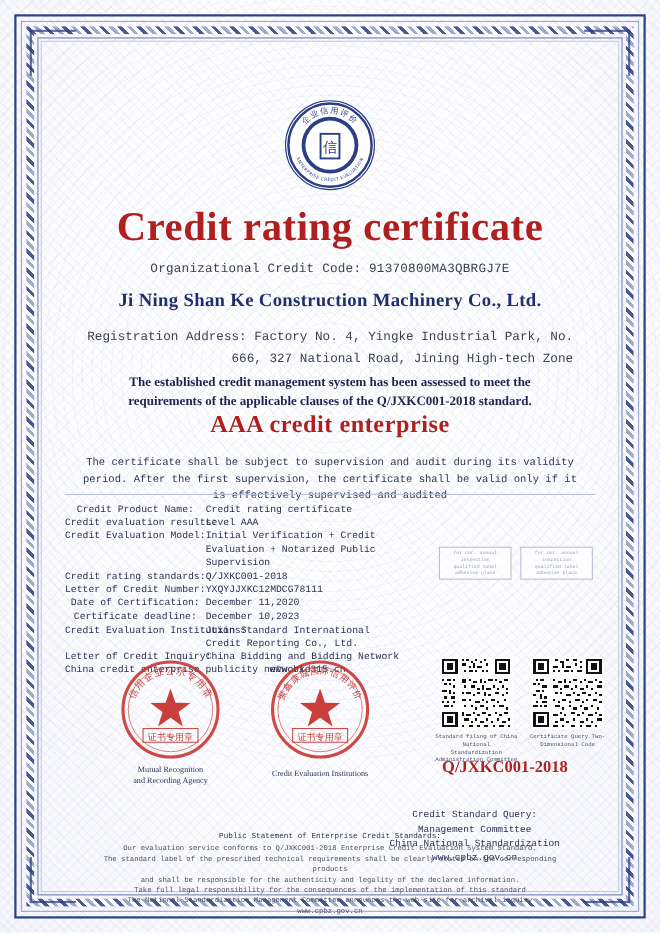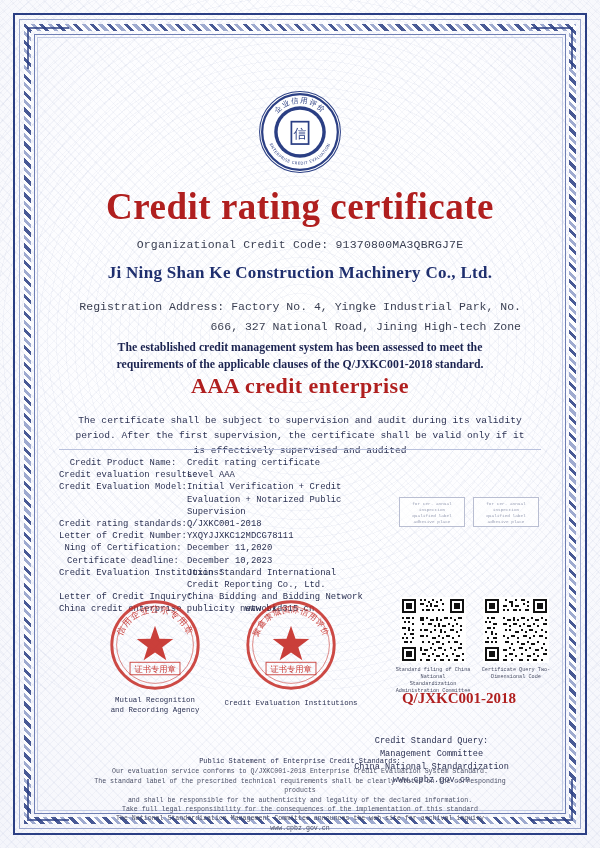--- a/index.html
+++ b/index.html
@@ -232,21 +232,21 @@
   .stamp {
     position: absolute;
     width: 96px;
     height: 96px;
   }
   .stamp.s1 { left: 62px; top: 552px; }
   .stamp.s2 { left: 198px; top: 552px; }
   .stamp-cap {
     position: absolute;
     text-align: center;
-    font-family: Liberation Mono, monospace;
+    font-family: Liberation Serif, serif;
     font-size: 7.4px;
     line-height: 10px;
     color: #2b3152;
     width: 150px;
   }
   .stamp-cap.c1 { left: 35px; top: 650px; }
   .stamp-cap.c2 { left: 171px; top: 653px; }
 
   
   .qr {
@@ -376,21 +376,21 @@
         </div>
       <div class="row">
           <div class="k">Credit rating standards:</div>
           <div class="v">Q/JXKC001-2018</div>
         </div>
       <div class="row">
           <div class="k">Letter of Credit Number:</div>
           <div class="v">YXQYJJXKC12MDCG78111</div>
         </div>
       <div class="row">
-          <div class="k">Ning of Certification:</div>
+          <div class="k">Date of Certification:</div>
           <div class="v">December 11,2020</div>
         </div>
       <div class="row">
           <div class="k">Certificate deadline:</div>
           <div class="v">December 10,2023</div>
         </div>
       <div class="row">
           <div class="k">Credit Evaluation Institutions:</div>
           <div class="v">Juxin Standard International</div>
         </div>

